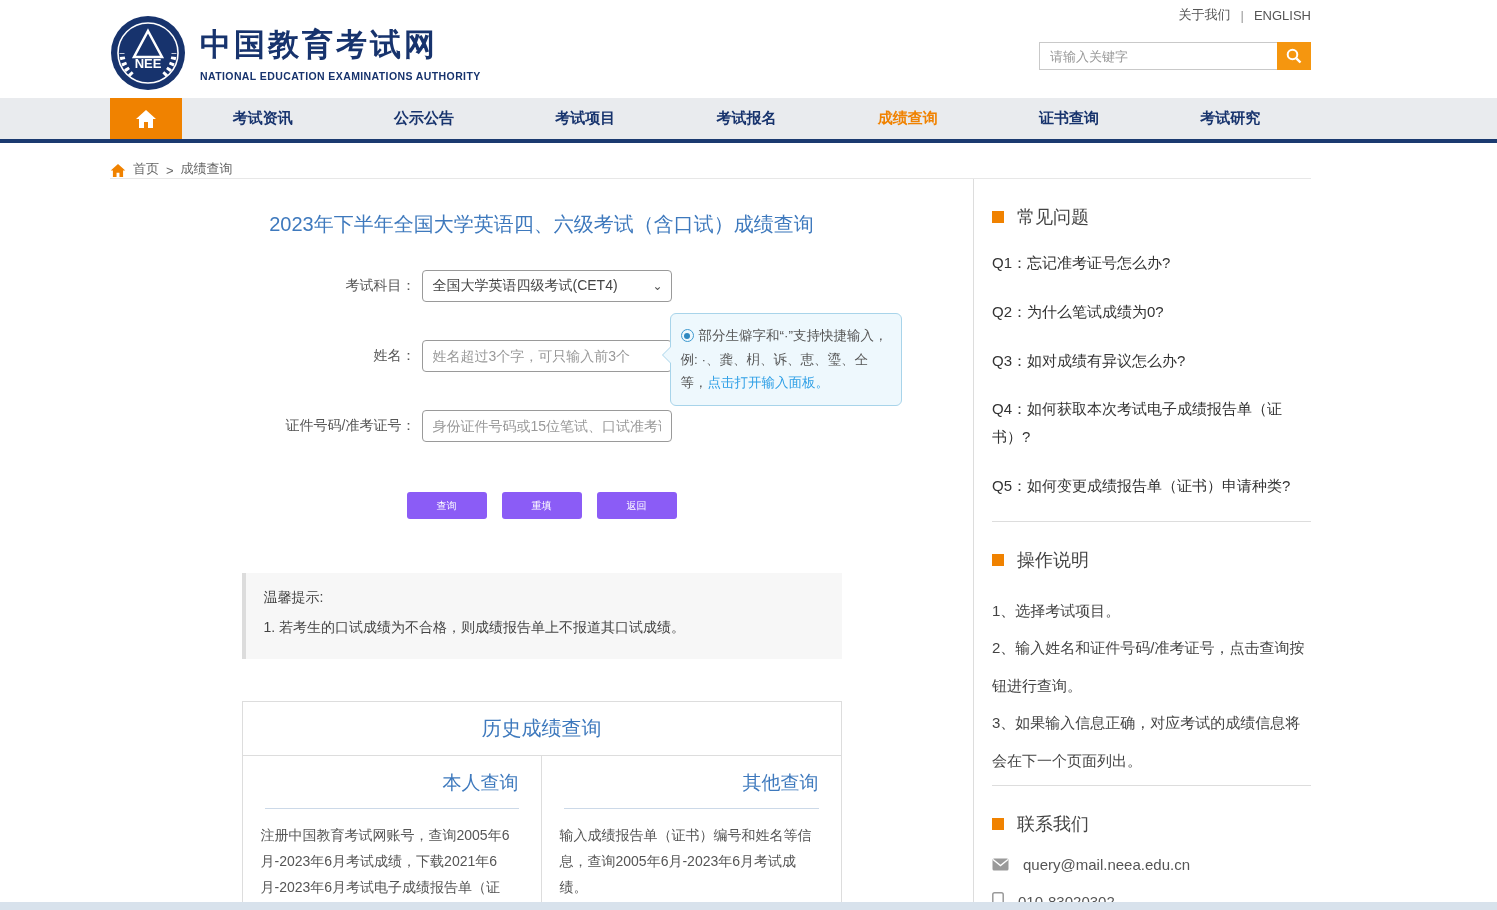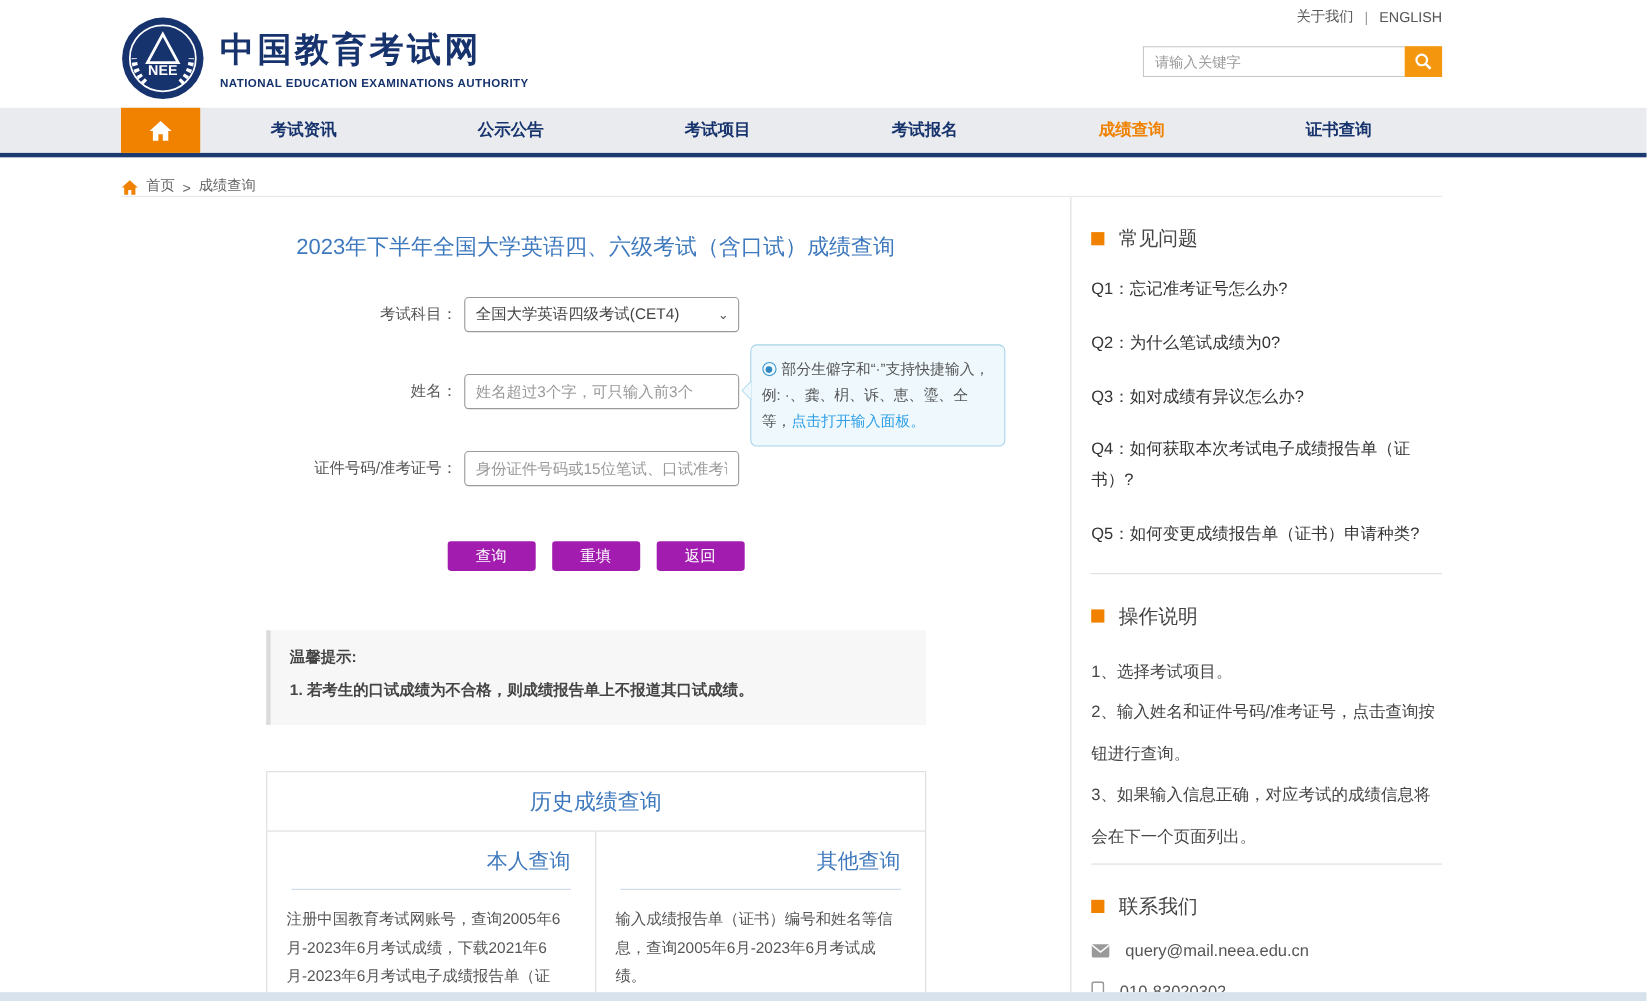--- a/index.html
+++ b/index.html
@@ -49,39 +49,39 @@
   .form-row { display:flex; align-items:center; margin-bottom:38px; position:relative; }
   .form-label { width:180px; text-align:right; font-size:14px; color:#555; padding-right:6px; }
   .select-box { width:250px; height:32px; border:1px solid #9a9a9a; border-radius:4px;
     display:flex; align-items:center; justify-content:space-between; padding:0 8px 0 10px;
     font-size:14px; color:#444; cursor:pointer; background:#fff; }
   .select-box .chev { font-size:12px; color:#555; }
   .text-input { width:250px; height:32px; border:1px solid #9a9a9a; border-radius:4px;
     padding:0 10px; font-size:14px; color:#333; outline:none; }
   .text-input::placeholder { color:#999; }
 
-  .tooltip { position:absolute; left:440px; top:-27px; width:232px; background:#eef8fd;
+  .tooltip { position:absolute; left:428px; top:-27px; width:232px; background:#eef8fd;
     border:1px solid #a8d4ea; border-radius:6px; padding:10px 12px 10px 10px;
     font-size:13.5px; color:#555; line-height:1.75; }
   .tooltip .arrow-b { position:absolute; left:-9px; top:32px; width:0; height:0;
     border-top:9px solid transparent; border-bottom:9px solid transparent; border-right:9px solid #a8d4ea; }
   .tooltip .arrow-f { position:absolute; left:-8px; top:33px; width:0; height:0;
     border-top:8px solid transparent; border-bottom:8px solid transparent; border-right:8px solid #eef8fd; }
   .tooltip .radio { display:inline-block; width:13px; height:13px; border:1.5px solid #3f9ad0;
     border-radius:50%; position:relative; vertical-align:-2px; margin-right:5px; }
   .tooltip .radio::after { content:""; position:absolute; left:2.5px; top:2.5px; width:6px; height:6px;
     border-radius:50%; background:#2f88c0; }
   .tooltip a { color:#2e9fe6; text-decoration:none; cursor:pointer; }
 
   .btn-row { margin-top:50px; display:flex; justify-content:center; gap:15px; }
-  .cyan-btn { width:80px; height:27px; background:#a21caf; color:#fff; border:none; border-radius:3px;
-    font-size:14px; cursor:pointer; font-family:inherit; }
-
-  
-  .tips-box { margin-top:54px; background:#f7f7f7; border-left:4px solid #dcdcdc; padding:16px 18px 22px;font-weight:bold; }
+  .cyan-btn { width:80px; height:27px; background:#8b5cf6; color:#fff; border:none; border-radius:3px;
+    font-size:10px; cursor:pointer; font-family:inherit; }
+
+  
+  .tips-box { margin-top:54px; background:#f7f7f7; border-left:4px solid #dcdcdc; padding:16px 18px 22px; }
   .tips-title { font-size:14px; color:#444; margin-bottom:12px; }
   .tips-item { font-size:14px; color:#444; }
 
   
   .history-box { margin-top:42px; border:1px solid #ddd; }
   .history-header { text-align:center; font-size:20px; color:#3e79bd; padding:13px 0;
     border-bottom:1px solid #ddd; }
   .history-cols { display:flex; }
   .history-col { width:50%; padding:14px 18px 20px; display:flex; flex-direction:column; }
   .history-col.first { border-right:1px solid #ddd; }
@@ -144,20 +144,21 @@
       <svg width="22" height="20" viewBox="0 0 22 20">
         <path d="M11 1 L21 10 H18 V19 H13 V13 H9 V19 H4 V10 H1 Z" fill="#fff"></path>
       </svg>
     </div>
     <a class="nav-item">考试资讯</a>
     <a class="nav-item">公示公告</a>
     <a class="nav-item">考试项目</a>
     <a class="nav-item">考试报名</a>
     <a class="nav-item active">成绩查询</a>
     <a class="nav-item">证书查询</a>
+    <a class="nav-item">考试研究</a>
   </nav>
 
   <div class="breadcrumb">
     <svg width="16" height="15" viewBox="0 0 22 20">
       <path d="M11 1 L21 10 H18 V19 H13 V13 H9 V19 H4 V10 H1 Z" fill="#f08200"></path>
     </svg>
     <a>首页</a>
     <span>&gt;</span>
     <a>成绩查询</a>
   </div>

